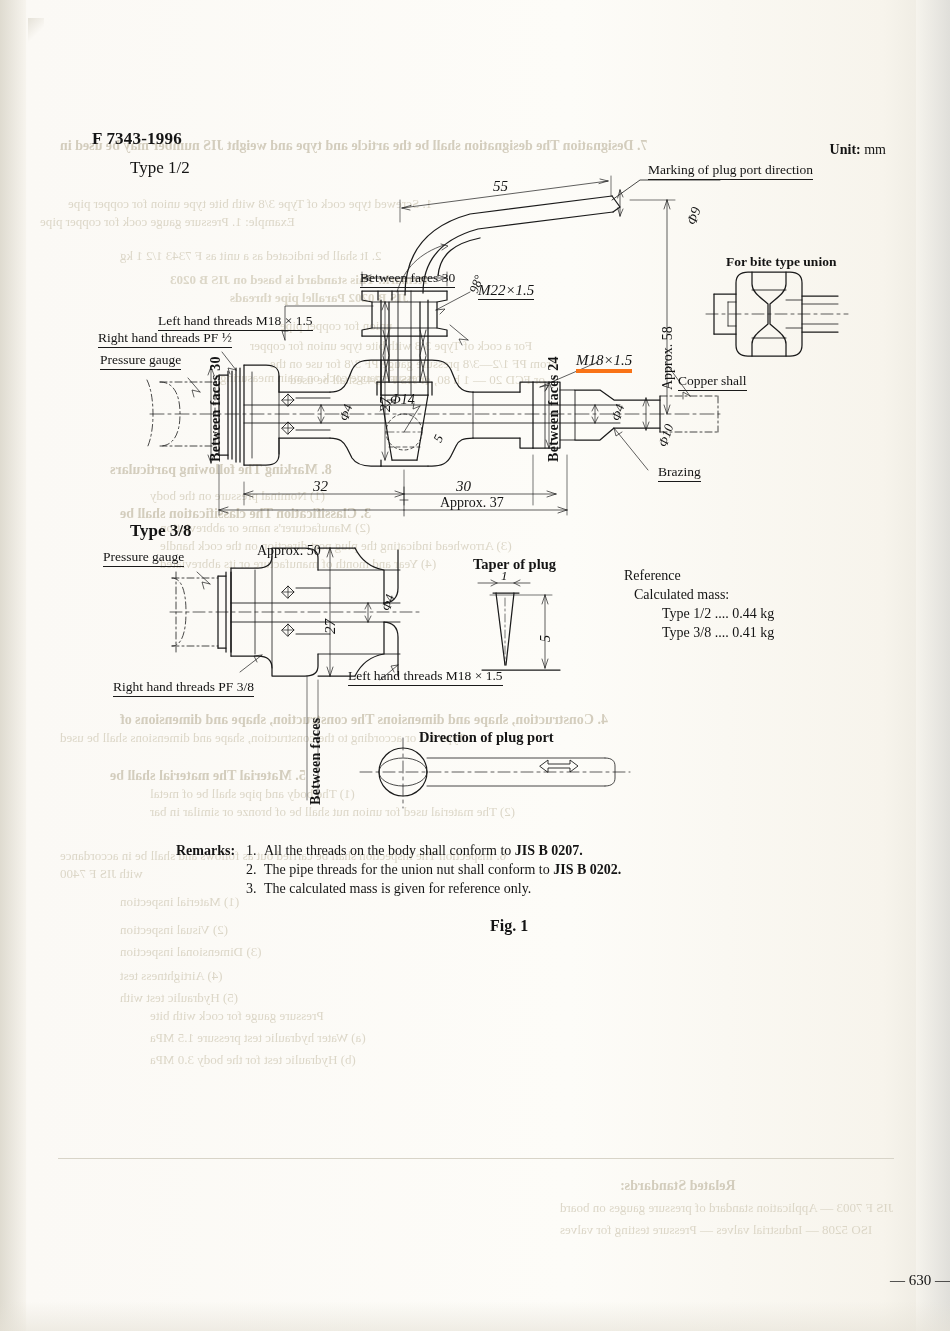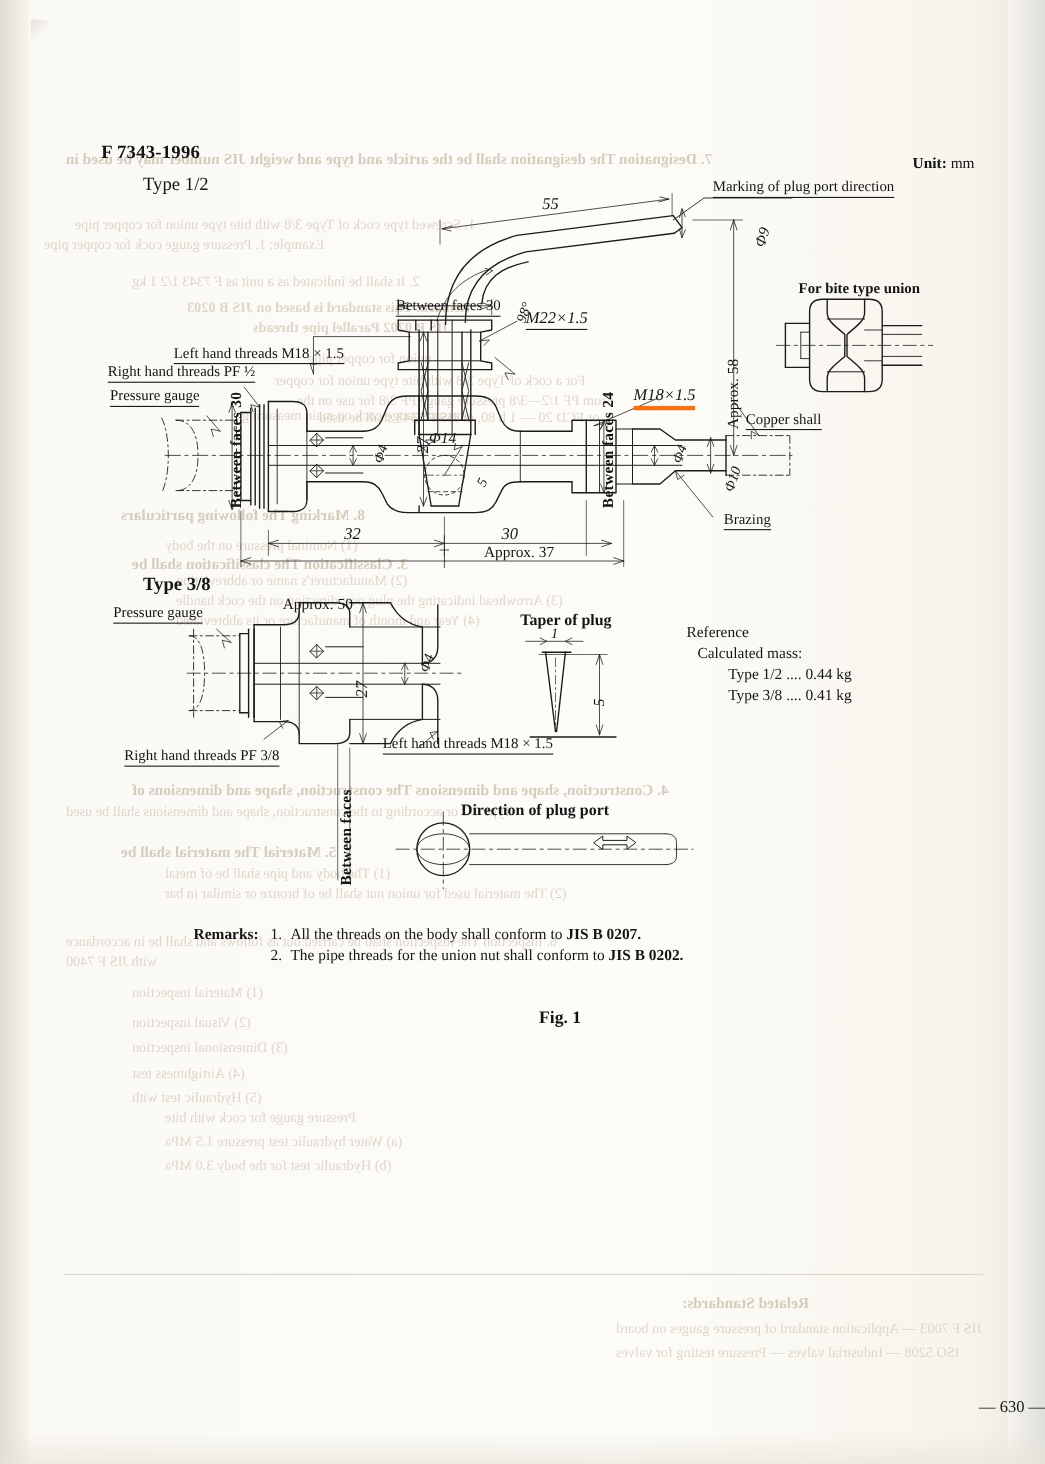--- a/index.html
+++ b/index.html
@@ -497,17 +497,18 @@
   <div class="r2">Calculated mass:</div>
   <div class="r3">Type 1/2 .... 0.44 kg</div>
   <div class="r3">Type 3/8 .... 0.41 kg</div>
 </div>
 
 <div class="remarks">
   <span class="rk">Remarks:</span>
   <ol id="remarks-list">
       <li><span class="n">1.</span><span>All the threads on the body shall conform to </span><b>JIS B 0207.</b></li>
       <li><span class="n">2.</span><span>The pipe threads for the union nut shall conform to </span><b>JIS B 0202.</b></li>
+      <li><span class="n">3.</span><span>The calculated mass is given for reference only.</span></li>
     </ol>
 </div>
 
 <div class="figcap">Fig. 1</div>
 <div class="pagenum">— 630 —</div>
 
 </body></html>

